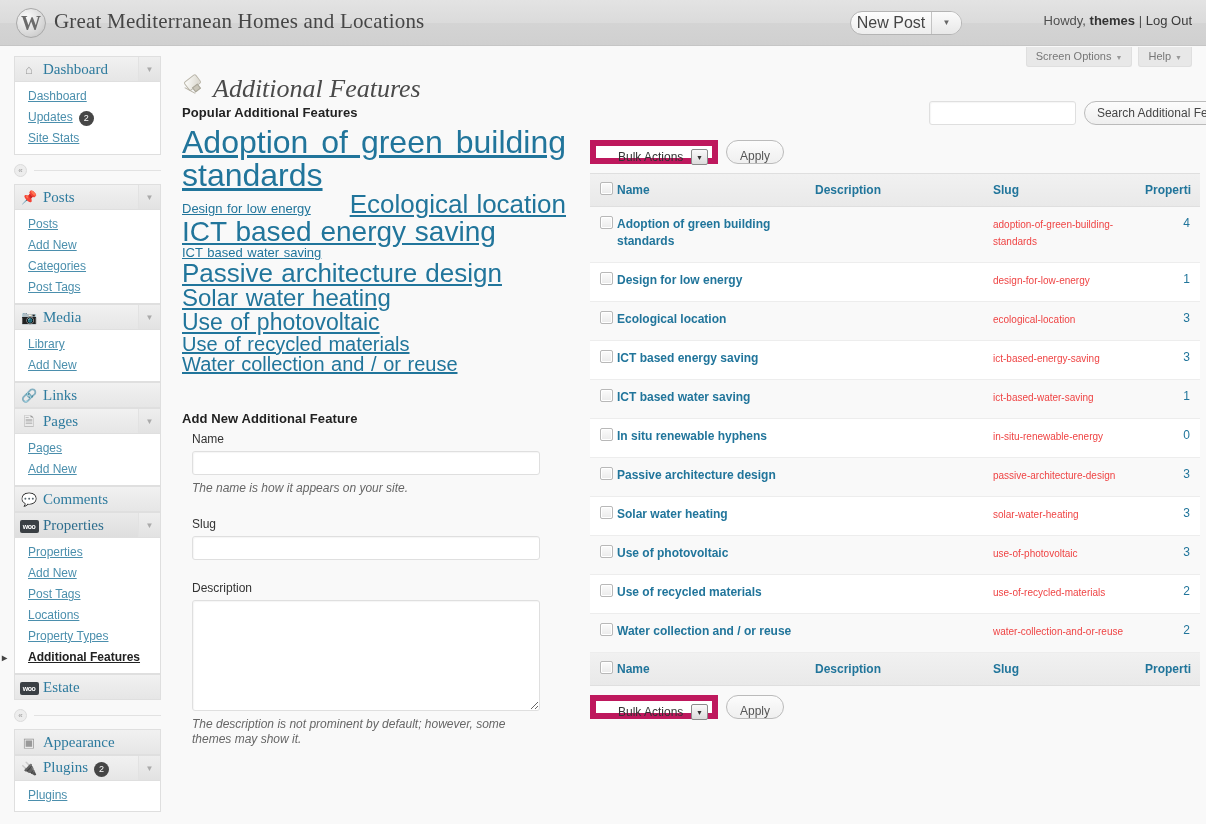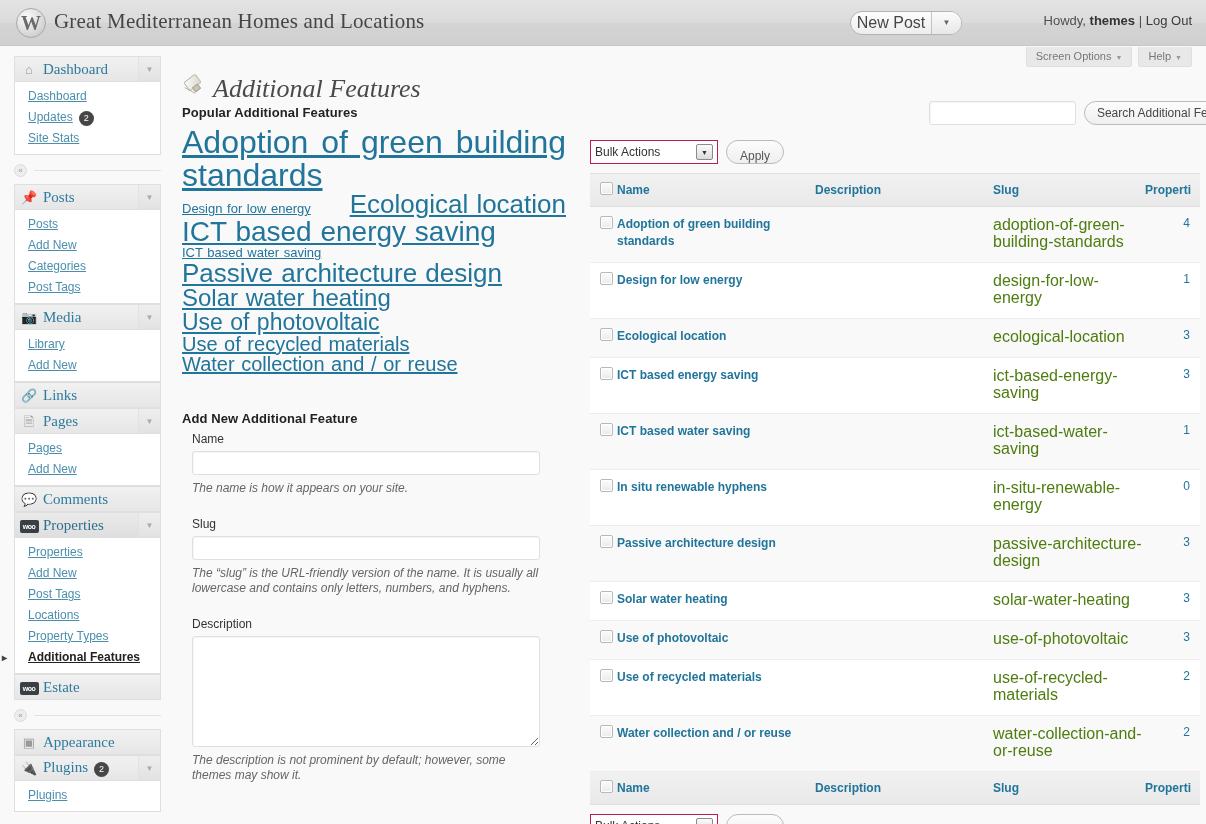--- a/index.html
+++ b/index.html
@@ -237,24 +237,24 @@
     background: linear-gradient(to bottom,#fcfcfc,#efefef);
     font-size: 12px; color: #464646; line-height: 22px;
   }
   .tablenav {
     display: flex; align-items: center; gap: 8px;
     margin-top: 52px; height: 26px;
   }
   .tablenav.bottom { margin-top: 8px; }
   .bulk-select {
     width: 128px; height: 24px;
-    border: 1px solid #be185d; background: #fff;
+    border: 6px solid #be185d; background: #fff;
     position: relative;
     font-size: 12px; color: #333;
-    padding-left: 4px; line-height: 22px;
+    padding-left: 22px; line-height: 22px;
   }
   .bulk-select .sel-arrow {
     position: absolute; right: 4px; top: 3px;
     width: 17px; height: 16px;
     border: 1px solid #8b8b8b; border-radius: 2px;
     background: linear-gradient(to bottom,#fafafa,#dcdcdc);
     font-size: 7px; text-align: center; line-height: 15px; color: #333;
   }
   .apply-btn {
     height: 24px; padding: 4px 13px;
@@ -292,21 +292,21 @@
   .cbx {
     display: inline-block; width: 13px; height: 13px;
     border: 1px solid #b8b8b8; border-radius: 2px;
     background: linear-gradient(to bottom,#fbfbfb,#ebebeb);
     box-shadow: inset 0 0 0 1px #fff;
   }
   .row-name {
     color: #21759b; font-weight: bold; font-size: 12px;
     line-height: 17px; display: inline-block;
   }
-  .row-slug { color: #4d7c0f; font-size: 16px; line-height: 17px; }
+  .row-slug { color: #ef4444; font-size: 10px; line-height: 17px; }
   .row-count { color: #21759b; font-size: 12px; }
 </style>
 </head>
 <body>
 
 <div id="adminbar">
   <div id="wp-logo">W</div>
   <div id="site-title">Great Mediterranean Homes and Locations</div>
   <div id="newpost-wrap">
     <div id="newpost-label">New Post</div>
@@ -469,21 +469,20 @@
 
     <div class="frm-block">
       <label class="frm-label">Name</label>
       <input class="frm-input" type="text" value="" style="">
       <p class="frm-help">The name is how it appears on your site.</p>
     </div>
 
     <div class="frm-block">
       <label class="frm-label">Slug</label>
       <input class="frm-input" type="text" value="" style="">
-      <p class="frm-help">The “slug” is the URL-friendly version of the name. It is usually all lowercase and contains only letters, numbers, and hyphens.</p>
     </div>
 
     <div class="frm-block">
       <label class="frm-label">Description</label>
       <textarea class="frm-textarea" style=""></textarea>
       <p class="frm-help">The description is not prominent by default; however, some themes may show it.</p>
     </div>
 
   </div>
 

